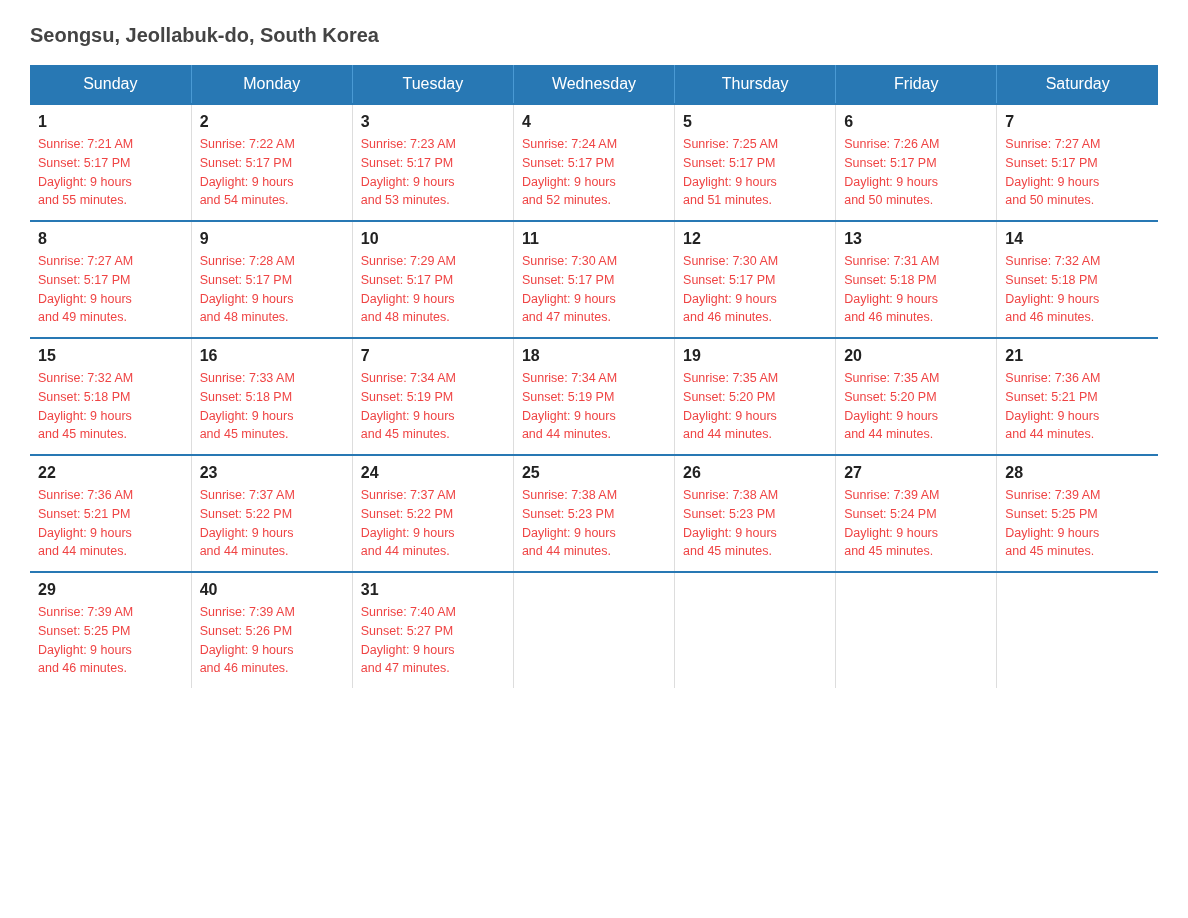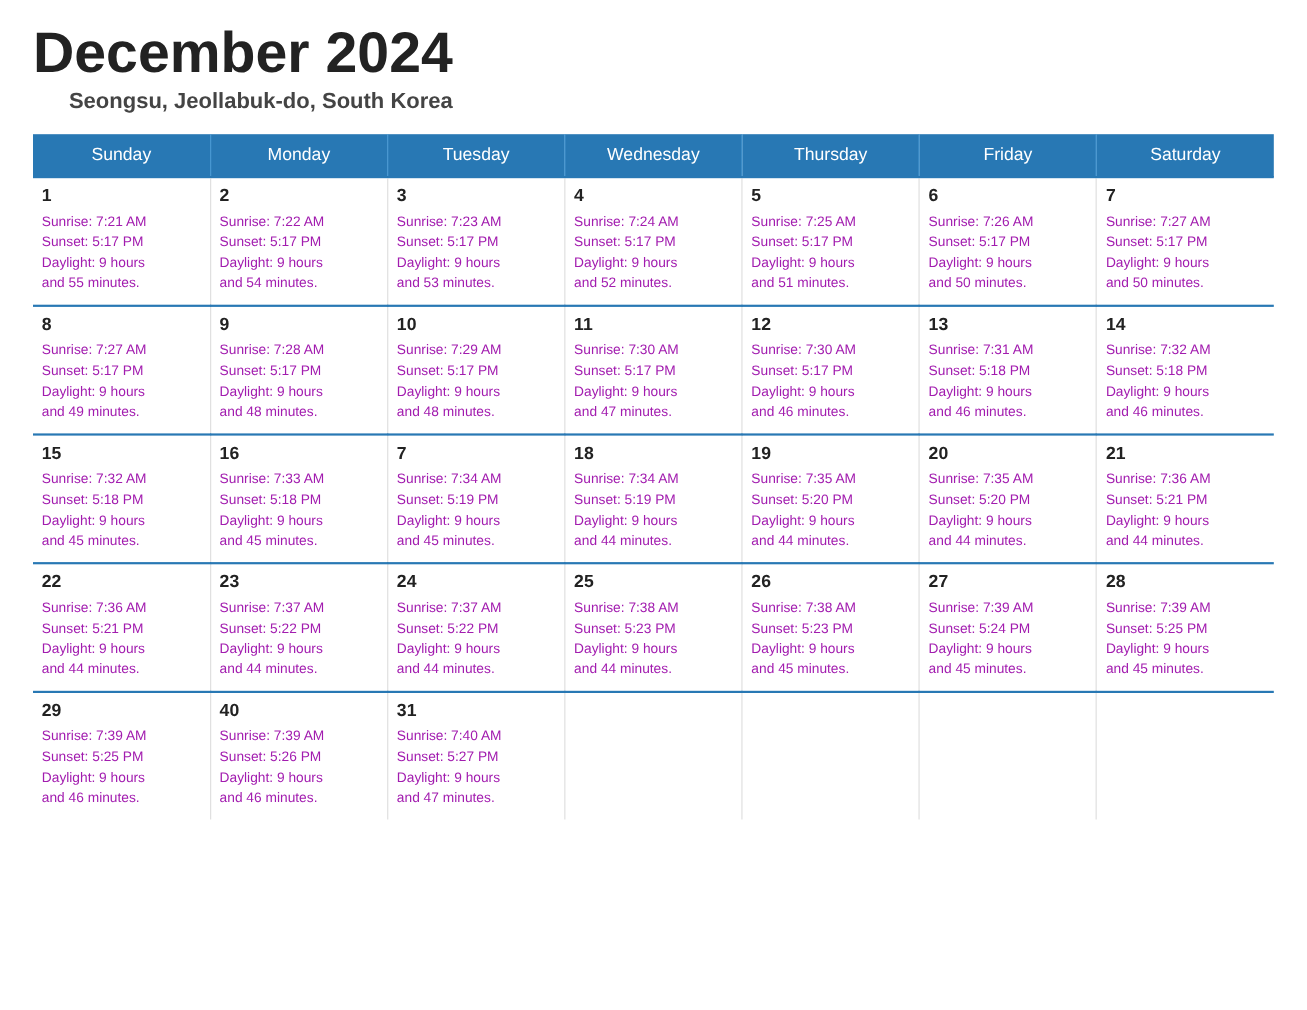--- a/index.html
+++ b/index.html
@@ -71,33 +71,32 @@
     }
     .day-number {
       font-size: 16px;
       font-weight: bold;
       color: #222;
       display: block;
       margin-bottom: 4px;
     }
     .day-info {
       font-size: 12.5px;
-      color: #a21caf;
+      color: #ef4444;
       line-height: 1.5;
     }
     .empty-cell {
       background: #fff;
     }
   </style>
 </head>
 <body>
 
 <div class="header">
   <div class="title-block">
-    <div class="month-title">December 2024</div>
     <div class="location">Seongsu, Jeollabuk-do, South Korea</div>
   </div>
 </div>
 
 <table class="calendar">
   <thead>
     <tr>
     <th>Sunday</th>
         <th>Monday</th>
         <th>Tuesday</th>

